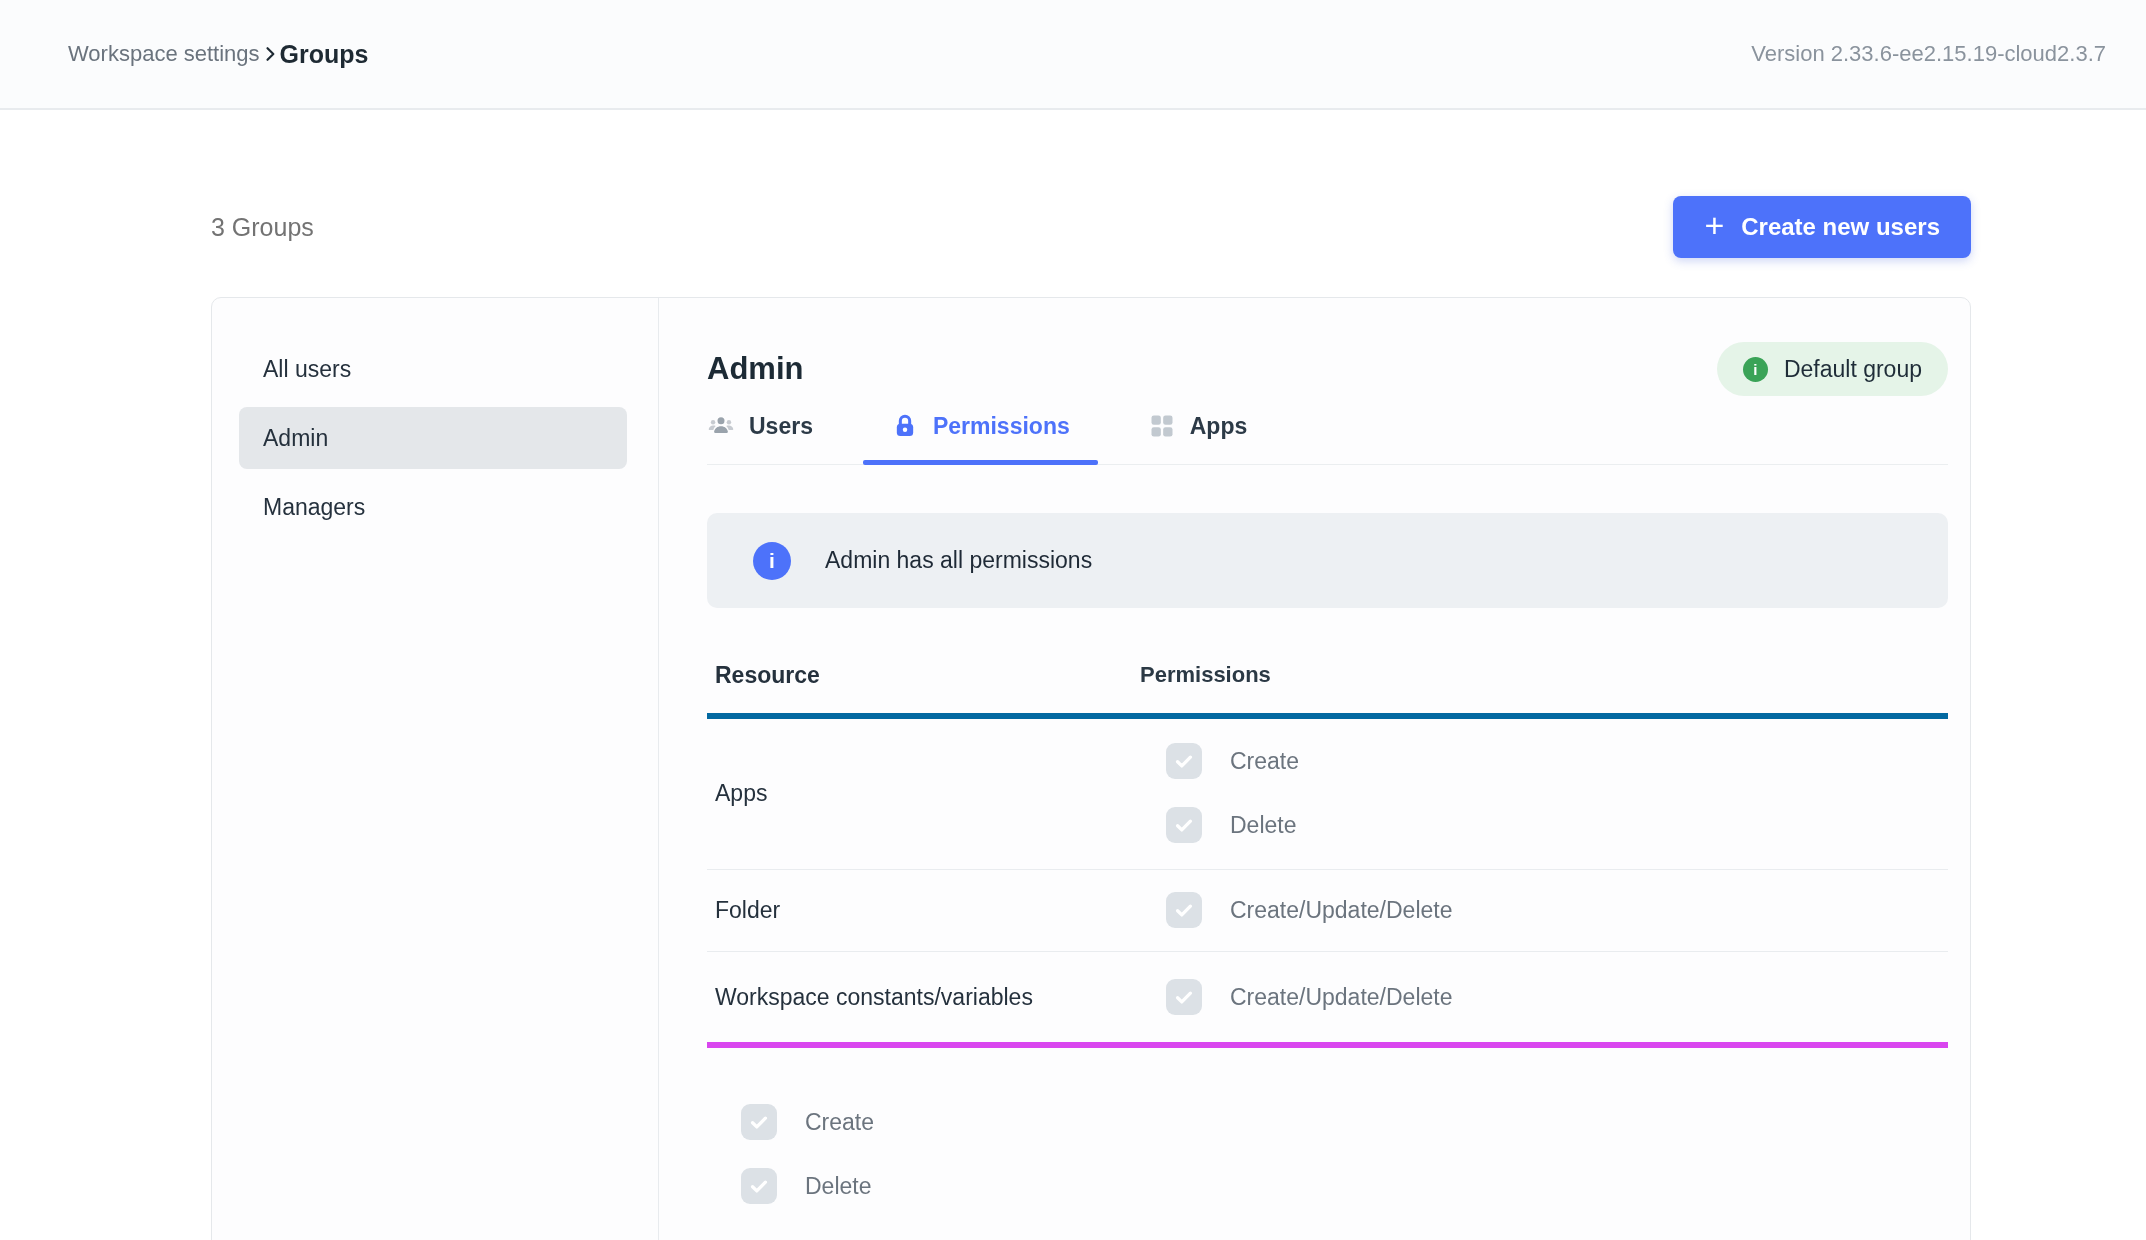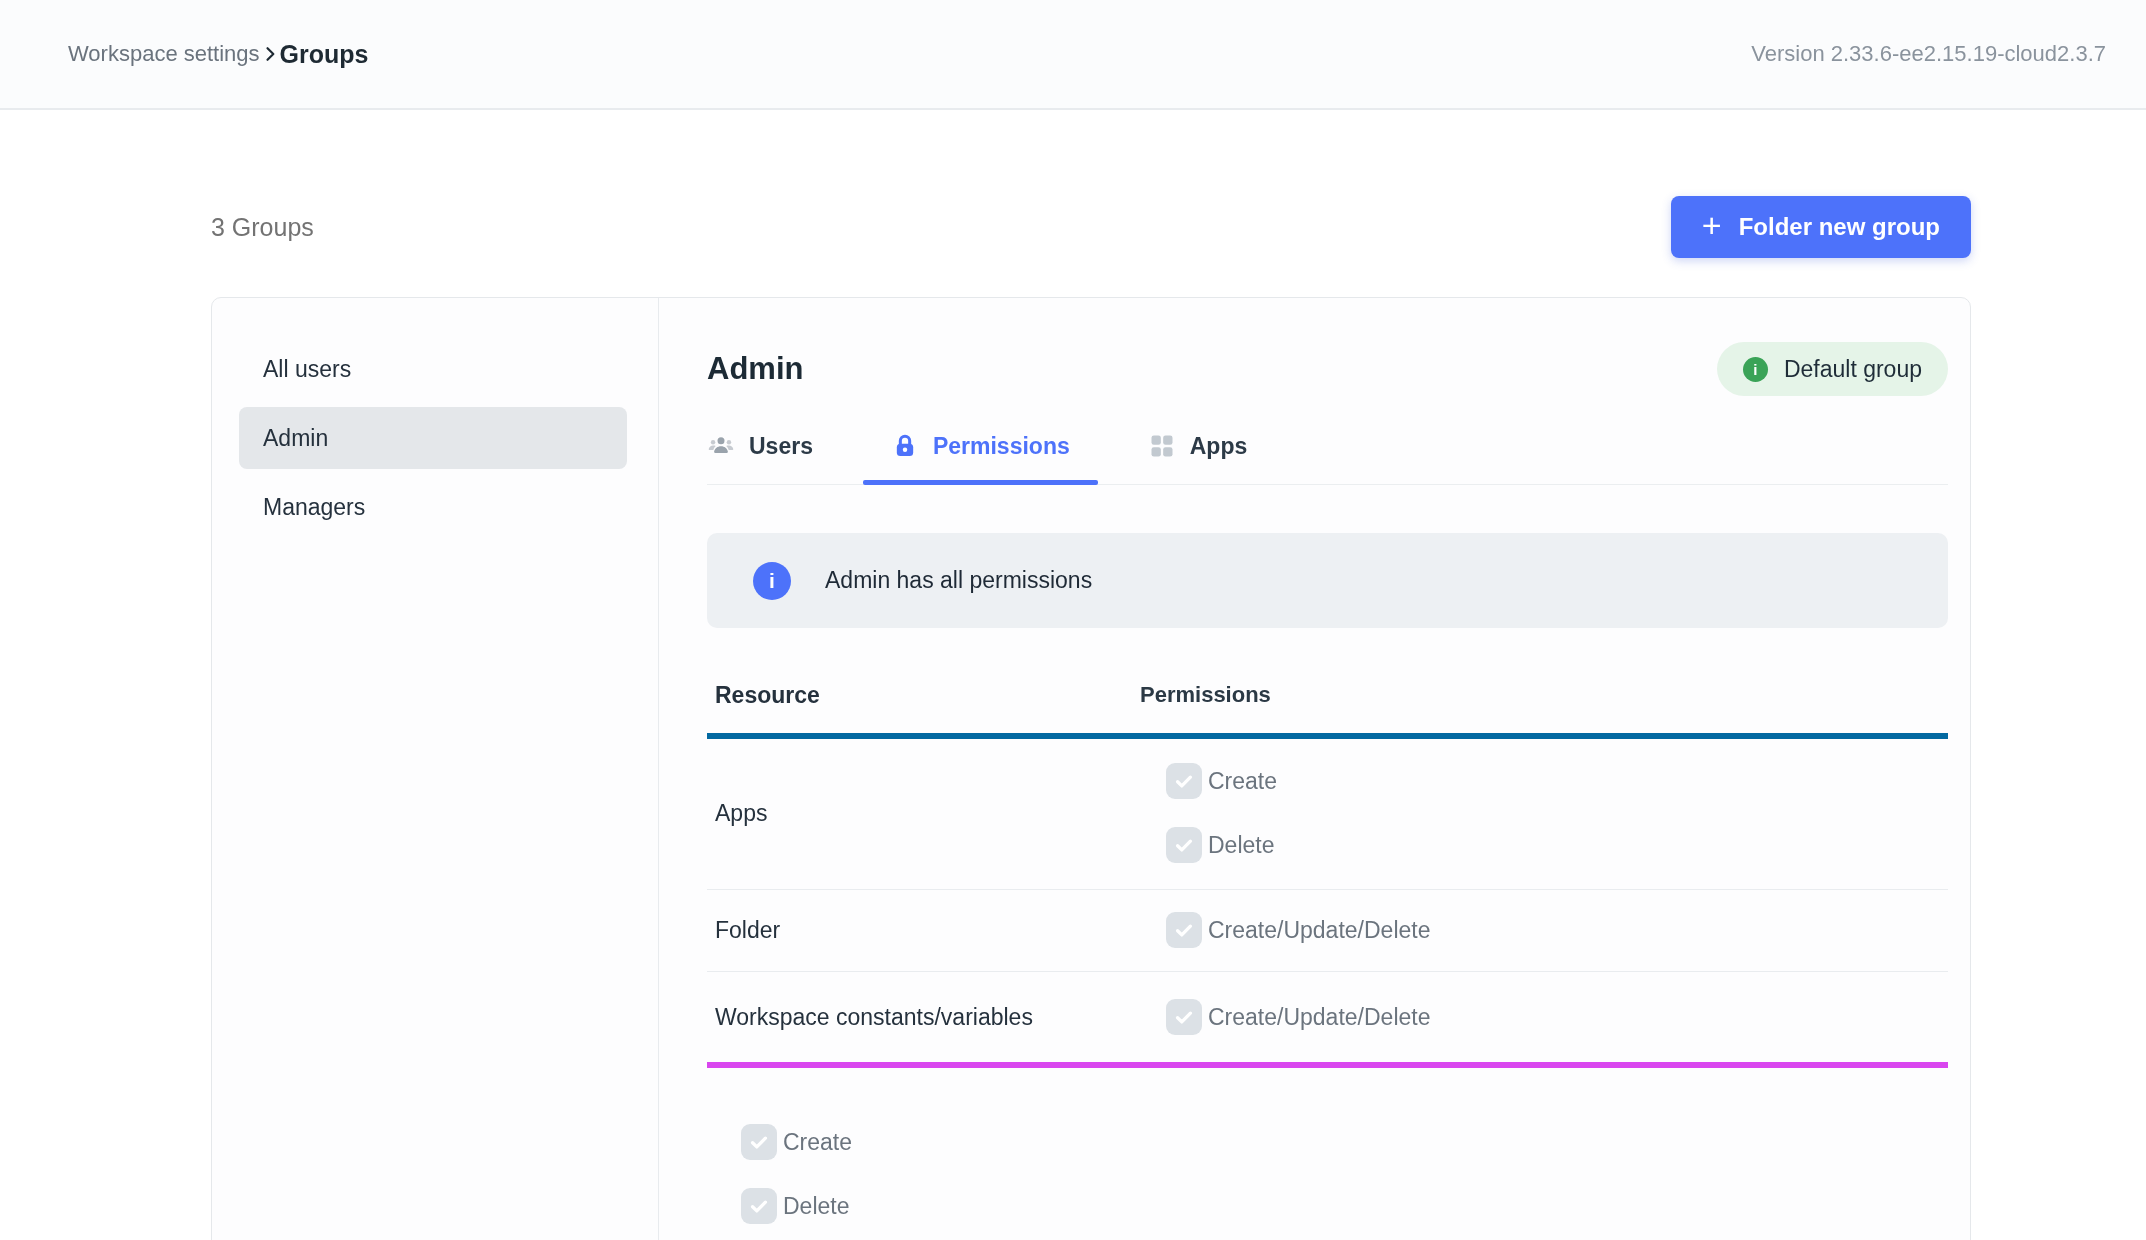--- a/index.html
+++ b/index.html
@@ -51,21 +51,21 @@
   .badge{
     display:flex;align-items:center;gap:16px;height:54px;padding:0 26px;
     background:#e5f4e8;border-radius:27px;font-size:23px;font-weight:500;color:#1f2d38;
   }
   .badge-ic{
     width:25px;height:25px;border-radius:50%;background:#3aa357;color:#fff;
     display:flex;align-items:center;justify-content:center;
     font-size:15px;font-weight:700;
   }
   
-  .tabs{display:flex;gap:78px;margin-top:36px;border-bottom:1px solid #ebeef0}
+  .tabs{display:flex;gap:78px;margin-top:16px;border-bottom:1px solid #ebeef0}
   .tab{
     position:relative;display:flex;align-items:center;gap:14px;
     padding-bottom:24px;font-size:23px;font-weight:700;color:#2c3a47;cursor:pointer;
   }
   .tab .tab-ic{display:flex;align-items:center}
   .tab .tab-ic svg{width:28px;height:28px;display:block}
   .tab.active{color:#4d72fa}
   .tab.active::after{
     content:"";position:absolute;left:-28px;right:-28px;bottom:-1px;
     height:5px;background:#4d72fa;border-radius:2px;
@@ -84,21 +84,21 @@
   
   .ptable{margin-top:26px}
   .t-head{display:flex;padding:28px 0 24px 8px;border-bottom:6px solid #0369a1}
   .th{font-size:22px;font-weight:700;color:#2b3945}
   .col-res{width:425px;flex-shrink:0;font-size:23px;color:#25313d}
   .col-perms{flex:1;display:flex;flex-direction:column;gap:28px}
   .t-row{display:flex;align-items:center;padding:22px 0 23px 8px;border-bottom:1px solid #e9ecef}
   .t-row.tall{padding:24px 0 26px 8px}
   .t-row.thick{padding:27px 0 27px 8px;border-bottom:6px solid #d946ef}
   .t-row:last-child{padding:56px 0 40px 8px;border-bottom:none}
-  .perm-line{display:flex;align-items:center;gap:6px;margin-left:26px}
+  .perm-line{display:flex;align-items:center;gap:28px;margin-left:26px}
   .cb{
     width:36px;height:36px;border-radius:9px;background:#dce1e6;
     display:flex;align-items:center;justify-content:center;flex-shrink:0;
   }
   .cb svg{width:22px;height:22px}
   .perm-label{font-size:23px;color:#6b747e}
 </style>
 </head>
 <body>
 
@@ -115,21 +115,21 @@
       <span class="crumb-current">Groups</span>
     </div>
     <div class="version">Version 2.33.6-ee2.15.19-cloud2.3.7</div>
   </header>
 
   <main>
     <div class="toolbar">
       <div class="count">3 Groups</div>
       <button class="btn-primary">
         <span class="plus">+</span>
-        <span>Folder new group</span>
+        <span>Create new users</span>
       </button>
     </div>
 
     <div class="card">
 
       <aside class="side">
         <div>
             <div class="side-item">All users</div>
             <div class="side-item selected">Admin</div>
             <div class="side-item">Managers</div>

